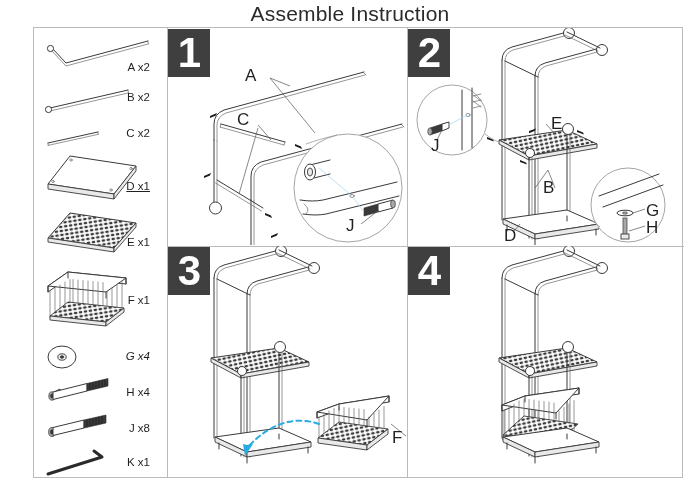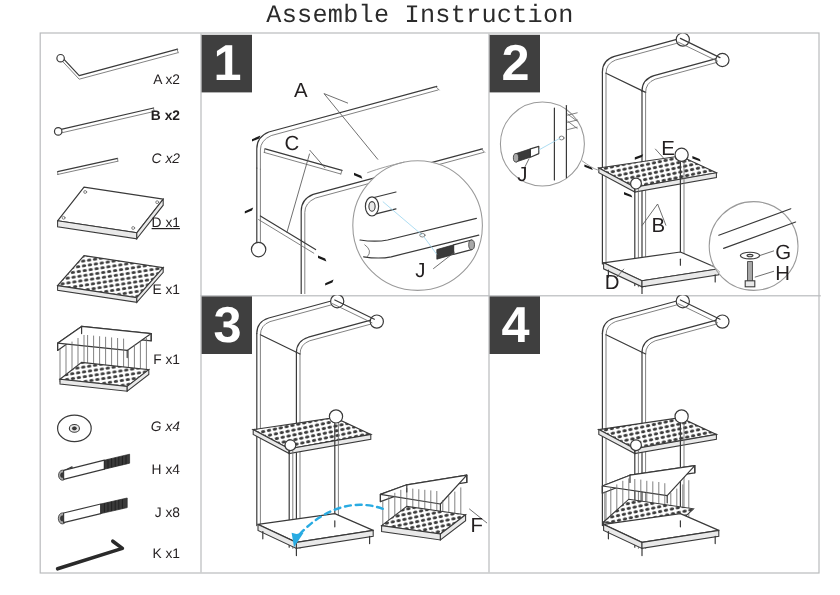--- a/index.html
+++ b/index.html
@@ -1,21 +1,21 @@
 <!DOCTYPE html>
 <html><head>
 <meta charset="utf-8">
 <style>
   html,body{margin:0;padding:0;background:#ffffff;}
   body{width:700px;height:496px;overflow:hidden;font-family:"Liberation Sans",sans-serif;color:#231f20;}
   #root{position:relative;width:700px;height:496px;}
 
   .title{
     position:absolute;left:0;top:2px;width:700px;text-align:center;
-    font-size:21px;font-weight:400;letter-spacing:.2px;color:#2b2b2b;font-family:Liberation Mono, monospace;
+    font-size:21px;font-weight:400;letter-spacing:.2px;color:#2b2b2b;
   }
 
   .frame{position:absolute;left:33px;top:27px;width:650px;height:451px;
          border:1px solid #b9bbbd;box-sizing:border-box;background:#fff;}
 
   .vline{position:absolute;top:0;width:1px;height:100%;background:#b9bbbd;}
   .hline{position:absolute;left:0;width:100%;height:1px;background:#b9bbbd;}
 
   .panel{position:absolute;box-sizing:border-box;overflow:hidden;}
 
@@ -62,29 +62,29 @@
       <path class="ln-thin" d="M107.5,5 L108.6,8"></path>
     </svg>
     <div class="partname" style="top:33px;">A x2</div>
 
     <svg style="position:absolute;left:6px;top:58px;" width="112" height="32">
       <path class="ln" d="M10,22 L88,4"></path>
       <path class="ln-thin" d="M10,25 L88,7"></path>
       <circle class="fill-w" cx="8.5" cy="23.5" r="3.1"></circle>
       <path class="ln-thin" d="M87.8,4 L88.6,7"></path>
     </svg>
-    <div class="partname" style="top:63px;font-weight:bold;">B x2</div>
+    <div class="partname" style="top:63px;">B x2</div>
 
     <svg style="position:absolute;left:6px;top:98px;" width="112" height="26">
       <path class="ln" d="M8,17 L58,6"></path>
       <path class="ln-thin" d="M8,19.4 L58,8.4"></path>
       <path class="ln-thin" d="M7.9,17 L8.3,19.4"></path>
       <path class="ln-thin" d="M57.9,6 L58.3,8.4"></path>
     </svg>
-    <div class="partname" style="top:99px;font-style:italic;">C x2</div>
+    <div class="partname" style="top:99px;">C x2</div>
 
     <svg style="position:absolute;left:6px;top:122px;" width="112" height="55">
       <polygon class="fill-w" points="30,6 96,16 74,44 8,34"></polygon>
       <polygon class="fill-l" points="8,34 74,44 74,49 8,39"></polygon>
       <polygon class="fill-l" points="74,44 96,16 96,21 74,49"></polygon>
       <circle class="ln-thin" cx="31" cy="10" r="1.2" fill="#fff"></circle>
       <circle class="ln-thin" cx="91" cy="18.5" r="1.2" fill="#fff"></circle>
       <circle class="ln-thin" cx="13" cy="31.5" r="1.2" fill="#fff"></circle>
       <circle class="ln-thin" cx="71" cy="40" r="1.2" fill="#fff"></circle>
     </svg>

